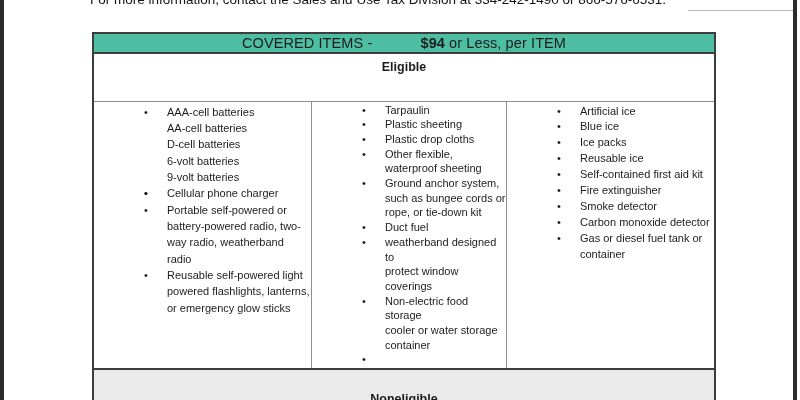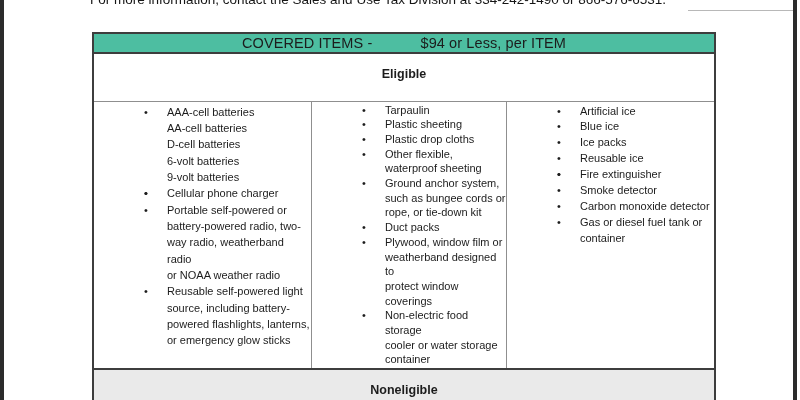--- a/index.html
+++ b/index.html
@@ -24,45 +24,45 @@
     display:flex; flex-direction:column; background:#ffffff;
   }
   .row-header {
     background:var(--header-bg,#4dbea1);
     border-bottom:2px solid var(--border-dark,#3d3d3d);
     height:18px; flex:0 0 auto;
     display:flex; align-items:center; justify-content:center;
     font-size:14.5px; letter-spacing:0.1px;
   }
   .row-header span { white-space:pre; }
-  .row-header .amount { font-weight:400;margin-left:44px; }
+  .row-header .amount { font-weight:700;margin-left:44px; }
 
   .row-eligible {
     flex:0 0 auto; height:47.5px; box-sizing:border-box;
     border-bottom:1.5px solid var(--border-light,#8f8f8f);
-    text-align:center; padding-top:10px;
+    text-align:center; padding-top:3px;
   }
   .section-title { font-weight:700; font-size:12.5px; }
 
   .row-columns { flex:0 0 auto; height:266px; display:flex; }
   .col { box-sizing:border-box; overflow:hidden; }
   .col-1 { width:217px; padding-top:2px; }
   .col-2 { width:195px; border-left:1.5px solid var(--border-light,#8f8f8f); padding-top:1px; }
   .col-3 { flex:1; border-left:1.5px solid var(--border-light,#8f8f8f); padding-top:2px; }
 
   .line { position:relative; padding-left:73px; font-size:11px; }
   .col-1 .line { line-height:16.35px; }
   .col-2 .line { line-height:14.7px; }
   .col-3 .line { line-height:15.9px; }
   .bullet { position:absolute; left:50px; top:0; }
 
   .row-noneligible {
     flex:1 1 auto; background:var(--noneligible-bg,#eaeaea);
     border-top:2px solid var(--border-dark,#3d3d3d);
-    text-align:center; padding-top:10px; overflow:hidden;
+    text-align:center; padding-top:19px; overflow:hidden;
   }
   .row-noneligible .list { text-align:left; }
   .row-noneligible .line { padding-left:78px; font-size:11px; line-height:15px; }
   .row-noneligible .bullet { left:51px; }
 </style>
 </head>
 <body>
 
 <div class="frame frame-left"></div>
 <div class="frame frame-right"></div>
@@ -87,53 +87,51 @@
         <div class="line"><span class="bullet">•</span><span class="txt">AAA-cell batteries</span></div>
         <div class="line"><span class="txt">AA-cell batteries</span></div>
         <div class="line"><span class="txt">D-cell batteries</span></div>
         <div class="line"><span class="txt">6-volt batteries</span></div>
         <div class="line"><span class="txt">9-volt batteries</span></div>
         <div class="line"><span class="bullet">•</span></div>
         <div class="line"><span class="bullet">•</span><span class="txt">Cellular phone charger</span></div>
         <div class="line"><span class="bullet">•</span><span class="txt">Portable self-powered or</span></div>
         <div class="line"><span class="txt">battery-powered radio, two-</span></div>
         <div class="line"><span class="txt">way radio, weatherband radio</span></div>
-        <div class="line"><span class="txt">or NOAA weather radio</span></div>
         <div class="line"><span class="bullet">•</span><span class="txt">Reusable self-powered light</span></div>
-        <div class="line"><span class="txt">source, including battery-</span></div>
         <div class="line"><span class="txt">powered flashlights, lanterns,</span></div>
         <div class="line"><span class="txt">or emergency glow sticks</span></div>
       </div>
     <div class="col col-2">
         <div class="line"><span class="bullet">•</span><span class="txt">Tarpaulin</span></div>
         <div class="line"><span class="bullet">•</span><span class="txt">Plastic sheeting</span></div>
         <div class="line"><span class="bullet">•</span><span class="txt">Plastic drop cloths</span></div>
         <div class="line"><span class="bullet">•</span><span class="txt">Other flexible,</span></div>
         <div class="line"><span class="txt">waterproof sheeting</span></div>
         <div class="line"><span class="bullet">•</span><span class="txt">Ground anchor system,</span></div>
         <div class="line"><span class="txt">such as bungee cords or</span></div>
         <div class="line"><span class="txt">rope, or tie-down kit</span></div>
-        <div class="line"><span class="bullet">•</span><span class="txt">Duct packs</span></div>
-        <div class="line"><span class="bullet">•</span><span class="txt">Plywood, window film or</span></div>
+        <div class="line"><span class="bullet">•</span><span class="txt">Duct fuel</span></div>
+        <div class="line"><span class="bullet">•</span></div>
         <div class="line"><span class="txt">weatherband designed to</span></div>
         <div class="line"><span class="txt">protect window</span></div>
         <div class="line"><span class="txt">coverings</span></div>
         <div class="line"><span class="bullet">•</span><span class="txt">Non-electric food storage</span></div>
         <div class="line"><span class="txt">cooler or water storage</span></div>
         <div class="line"><span class="txt">container</span></div>
         <div class="line">
           <span class="bullet">•</span>
         </div>
       </div>
     <div class="col col-3">
         <div class="line"><span class="bullet">•</span><span class="txt">Artificial ice</span></div>
         <div class="line"><span class="bullet">•</span><span class="txt">Blue ice</span></div>
         <div class="line"><span class="bullet">•</span><span class="txt">Ice packs</span></div>
         <div class="line"><span class="bullet">•</span><span class="txt">Reusable ice</span></div>
-        <div class="line"><span class="bullet">•</span></div>
+        <div class="line"><span class="bullet">•</span><span class="txt">Self-contained first aid kit</span></div>
         <div class="line"><span class="bullet">•</span><span class="txt">Fire extinguisher</span></div>
         <div class="line"><span class="bullet">•</span><span class="txt">Smoke detector</span></div>
         <div class="line"><span class="bullet">•</span><span class="txt">Carbon monoxide detector</span></div>
         <div class="line"><span class="bullet">•</span><span class="txt">Gas or diesel fuel tank or</span></div>
         <div class="line"><span class="txt">container</span></div>
       </div>
   </div>
 
   <div class="row-noneligible">
     <span class="section-title">Noneligible</span>

